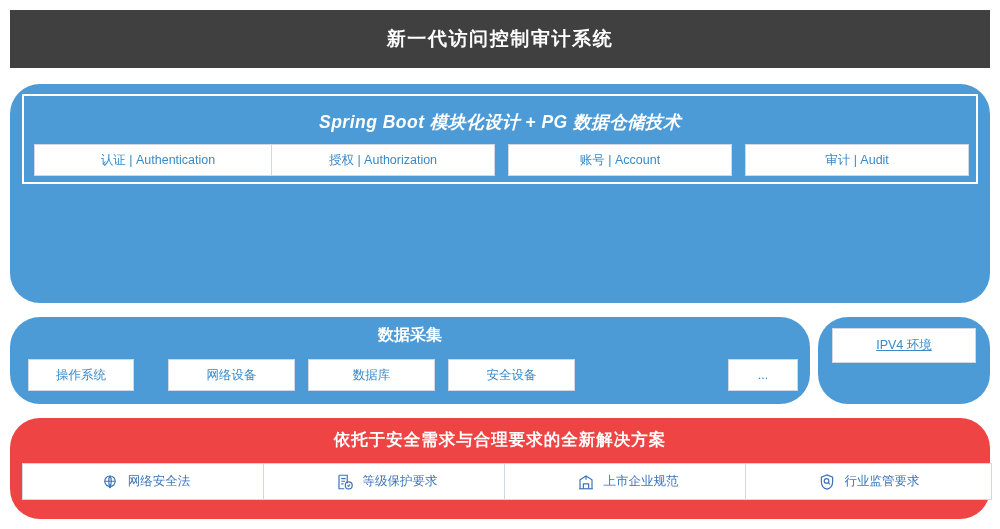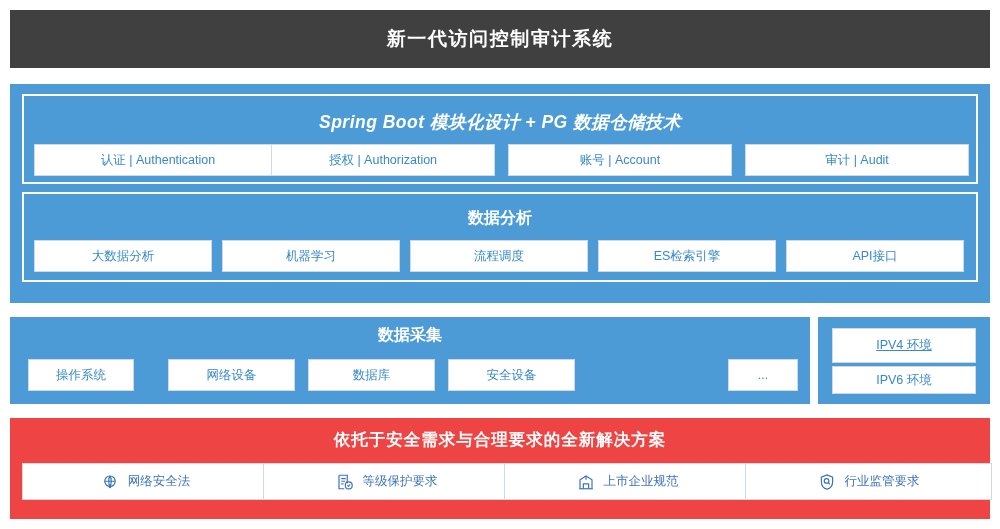--- a/index.html
+++ b/index.html
@@ -16,21 +16,21 @@
     position: absolute; left: 10px; top: 10px;
     width: 980px; height: 58px;
     background: #404040;
     display: flex; align-items: center; justify-content: center;
   }
   .header-title {
     color: #ffffff; font-size: 19px; font-weight: bold; letter-spacing: 1.6px;
   }
 
   
-  .panel { position: absolute; background: #4d9bd6; }
+  .panel { position: absolute; background: #4d9bd6; border-radius: 30px; }
 
   .subpanel {
     position: absolute;
     border: 2px solid #ffffff;
     background: transparent;
   }
   .sub-title {
     position: absolute; left: 0; right: 0;
     text-align: center; color: #ffffff; font-weight: bold;
   }
@@ -87,39 +87,20 @@
         <span class="chip-label">授权 | Authorization</span>
       </div>
       <div class="chip" style="left:484px; top:48px; width:224px; height:32px;">
         <span class="chip-label">账号 | Account</span>
       </div>
       <div class="chip" style="left:721px; top:48px; width:224px; height:32px;">
         <span class="chip-label">审计 | Audit</span>
       </div>
     </div>
 
-    <div class="subpanel" id="sub-analysis">
-      <div class="sub-title" id="analysis-title">数据分析</div>
-
-      <div class="chip" style="left:10px; top:46px; width:178px; height:32px;">
-        <span class="chip-label">大数据分析</span>
-      </div>
-      <div class="chip" style="left:198px; top:46px; width:178px; height:32px;">
-        <span class="chip-label">机器学习</span>
-      </div>
-      <div class="chip" style="left:386px; top:46px; width:178px; height:32px;">
-        <span class="chip-label">流程调度</span>
-      </div>
-      <div class="chip" style="left:574px; top:46px; width:178px; height:32px;">
-        <span class="chip-label">ES检索引擎</span>
-      </div>
-      <div class="chip" style="left:762px; top:46px; width:178px; height:32px;">
-        <span class="chip-label">API接口</span>
-      </div>
-    </div>
   </div>
 
   <div class="panel" id="sec-collect">
     <div class="sub-title" id="collect-title">数据采集</div>
 
     <div class="chip" style="left:18px; top:42px; width:106px; height:32px;">
       <span class="chip-label">操作系统</span>
     </div>
     <div class="chip" style="left:158px; top:42px; width:127px; height:32px;">
       <span class="chip-label">网络设备</span>
@@ -131,23 +112,20 @@
       <span class="chip-label">安全设备</span>
     </div>
     <div class="chip" style="left:718px; top:42px; width:70px; height:32px;">
       <span class="chip-label">...</span>
     </div>
   </div>
 
   <div class="panel" id="sec-ipv">
     <div class="chip" style="left:14px; top:11px; width:144px; height:35px;text-decoration:underline;">
       <span class="chip-label">IPV4 环境</span>
-    </div>
-    <div class="chip" style="left:14px; top:49px; width:144px; height:28px;">
-      <span class="chip-label">IPV6 环境</span>
     </div>
   </div>
 
   <div class="panel" id="sec-bottom">
     <div class="sub-title" id="bottom-title">依托于安全需求与合理要求的全新解决方案</div>
 
     <div class="chip dark-text" style="left:12px; top:45px; width:247px; height:37px;">
       <span class="chip-icon">
         <svg width="18" height="18" viewBox="0 0 24 24" fill="none" stroke="#3d74b8" stroke-width="1.6">
           <circle cx="12" cy="11" r="7"></circle>

